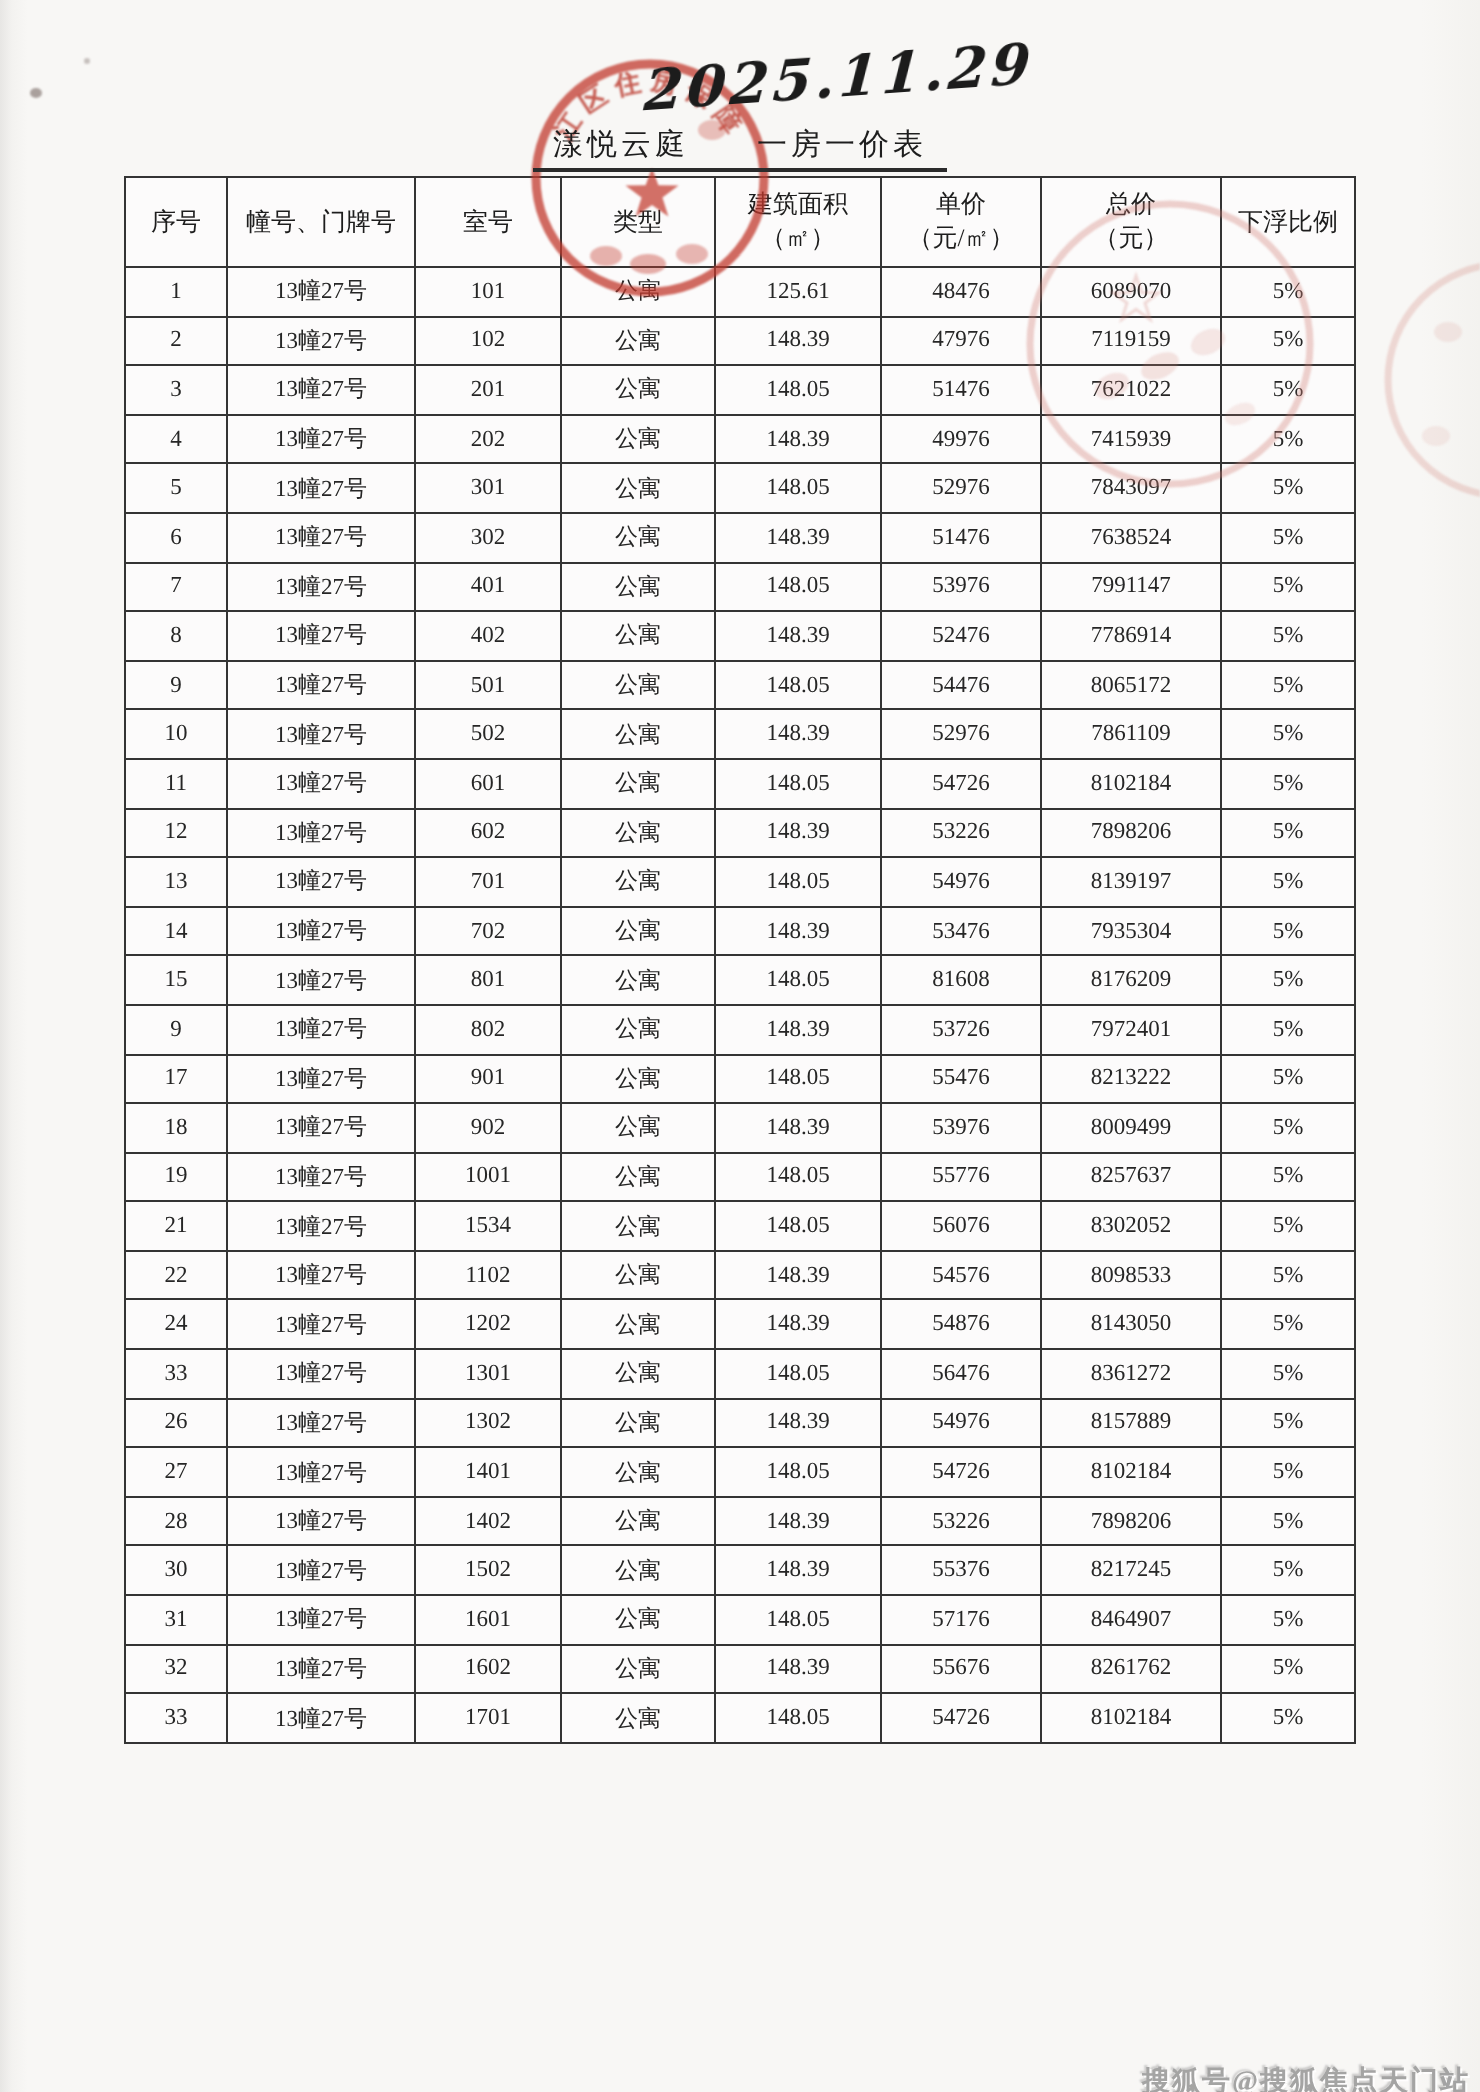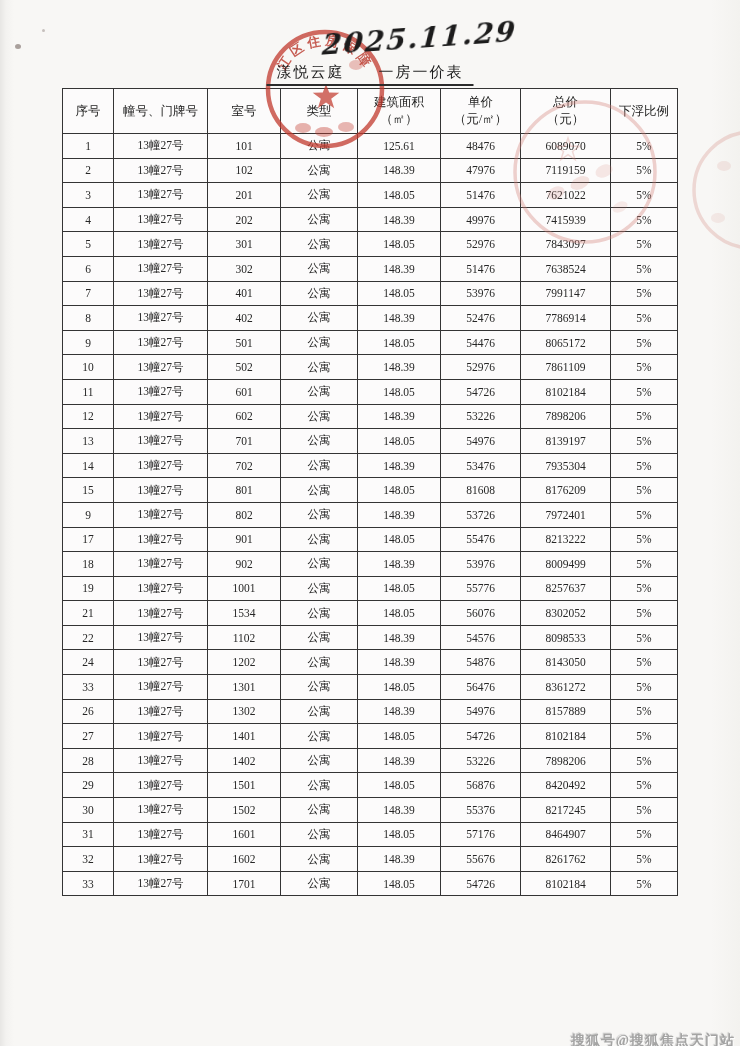--- a/index.html
+++ b/index.html
@@ -347,30 +347,20 @@
           <td>28</td>
           <td>13幢27号</td>
           <td>1402</td>
           <td>公寓</td>
           <td>148.39</td>
           <td>53226</td>
           <td>7898206</td>
           <td>5%</td>
         </tr>
         <tr>
-          <td>29</td>
-          <td>13幢27号</td>
-          <td>1501</td>
-          <td>公寓</td>
-          <td>148.05</td>
-          <td>56876</td>
-          <td>8420492</td>
-          <td>5%</td>
-        </tr>
-        <tr>
           <td>30</td>
           <td>13幢27号</td>
           <td>1502</td>
           <td>公寓</td>
           <td>148.39</td>
           <td>55376</td>
           <td>8217245</td>
           <td>5%</td>
         </tr>
         <tr>

